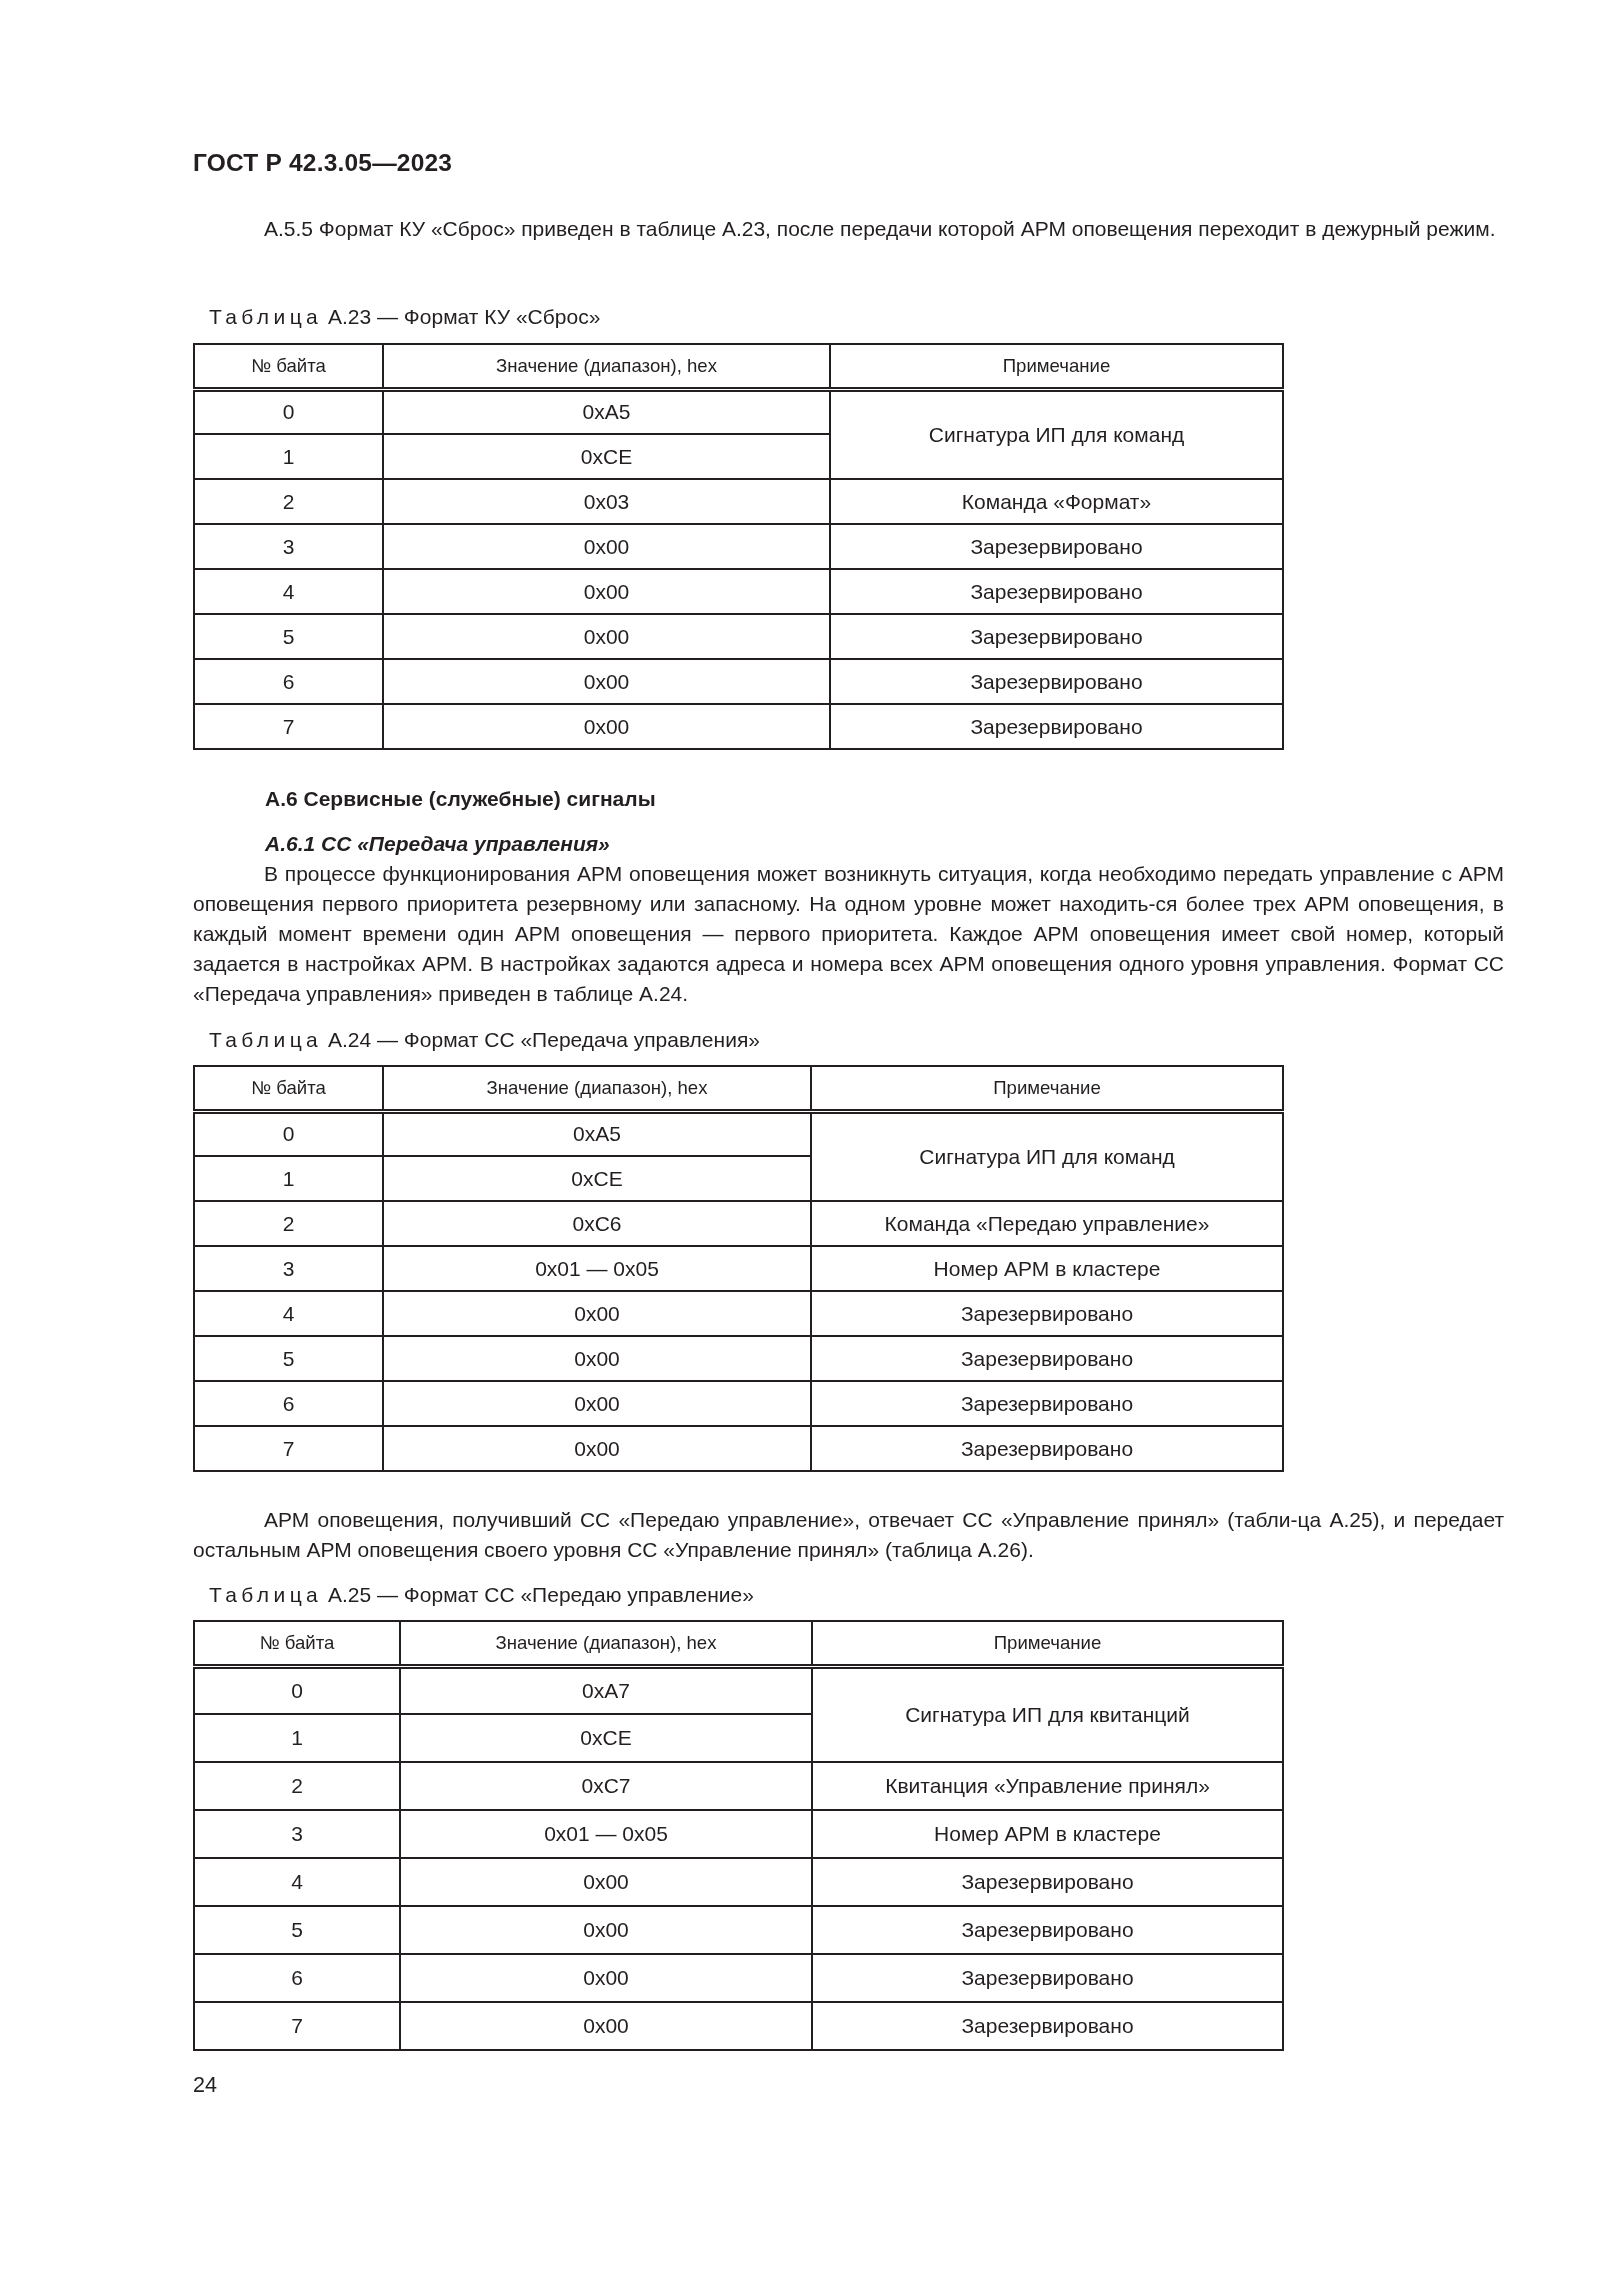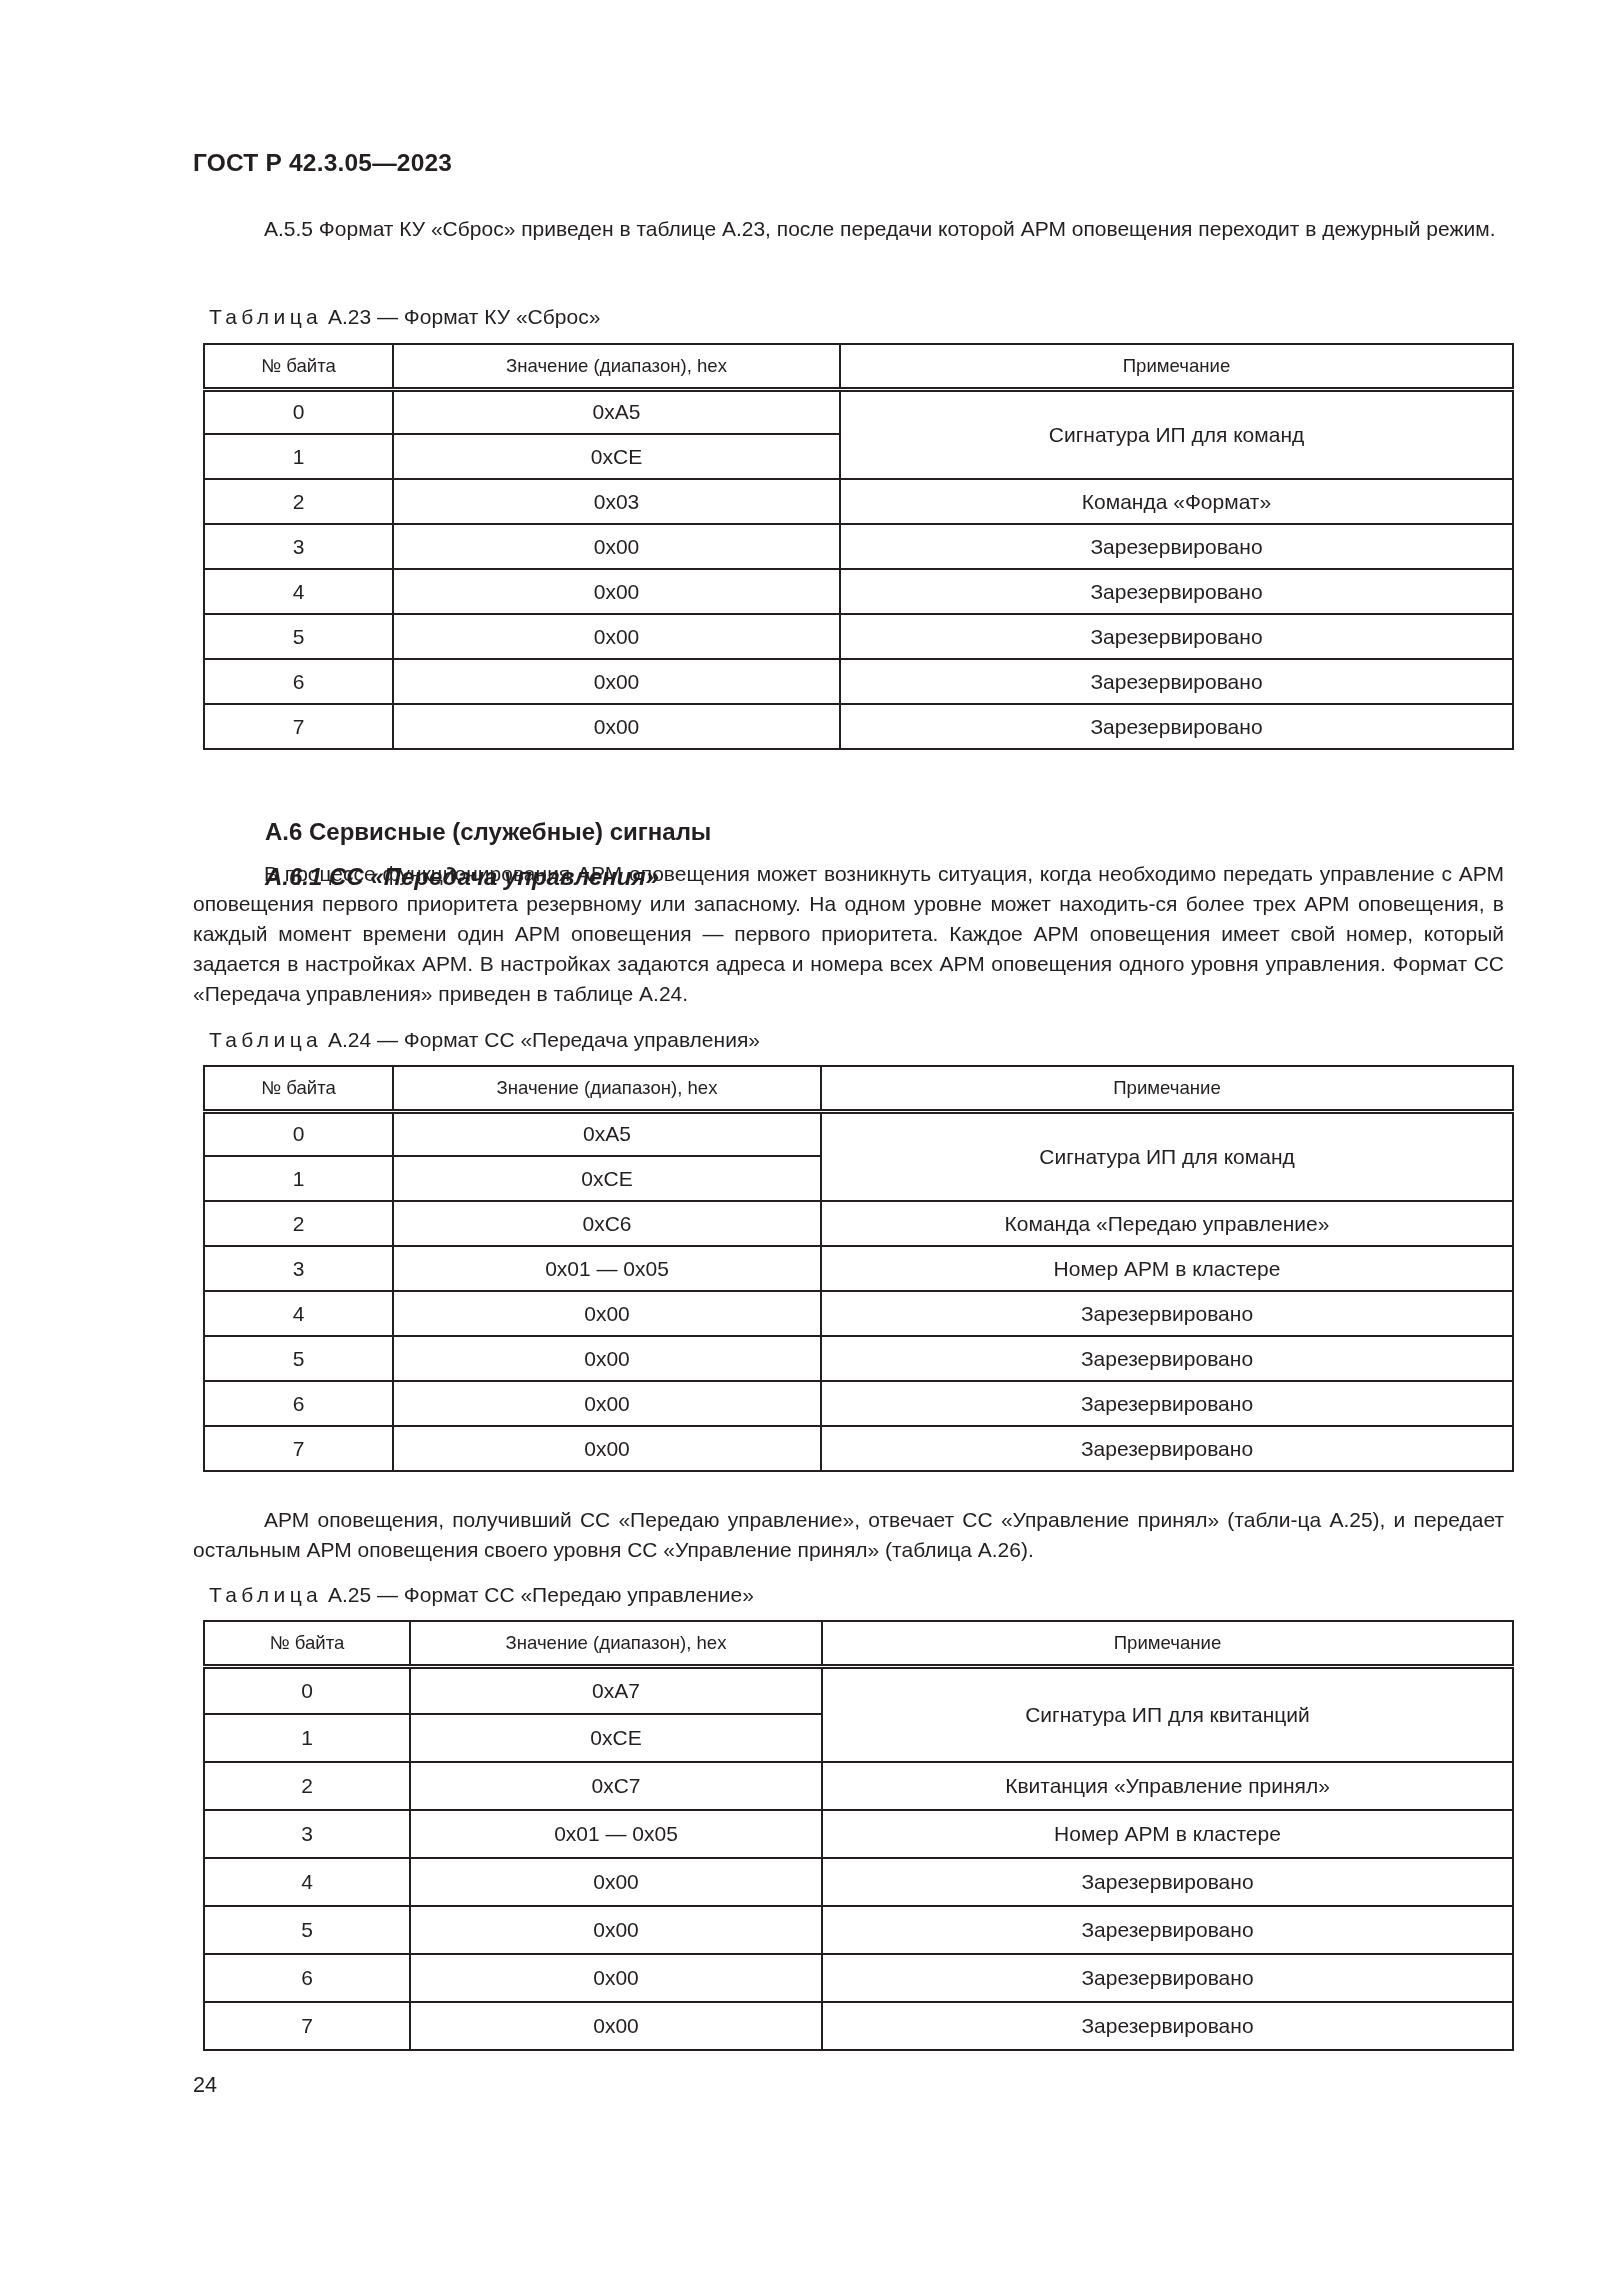--- a/index.html
+++ b/index.html
@@ -4,23 +4,23 @@
 <style>
   html, body { margin: 0; padding: 0; background: #ffffff; }
   body { width: 1621px; height: 2293px; position: relative; overflow: hidden;
          font-family: "Liberation Sans", sans-serif; color: #231f20; }
   .abs { position: absolute; }
   .doc-title { left: 193px; top: 149px; font-size: 24.5px; font-weight: bold; letter-spacing: 0.2px; }
   .para { left: 193px; width: 1311px; font-size: 21px; line-height: 30px; text-align: justify; }
   .para .indent { display: inline-block; width: 71px; }
   .caption { left: 193px; font-size: 21px; line-height: 30px; margin-left: 16px; }
   .caption .spaced { letter-spacing: 4.4px; }
-  .heading { left: 265px; font-size: 24px; font-weight: bold; line-height: 30px; margin-top: 33px; }
-
-  table.spec { position: absolute; left: 203px; width: 1311px; border-collapse: collapse;
+  .heading { left: 265px; font-size: 21px; font-weight: bold; line-height: 30px; }
+
+  table.spec { position: absolute; left: 193px; width: 1091px; border-collapse: collapse;
                border: 2.9px solid #231f20; table-layout: fixed; }
   table.spec th { font-weight: normal; font-size: 18.6px; height: 41px; border: 2px solid #231f20;
                   border-bottom: 5.9px double #231f20; text-align: center; vertical-align: middle; padding: 0; }
   table.spec td { font-size: 21px; border: 2px solid #231f20; border-top-width: 2.9px;
                   text-align: center; vertical-align: middle; padding: 0; }
   .page-num { left: 193px; top: 2072px; font-size: 21.6px; }
 </style>
 </head>
 <body>
 

